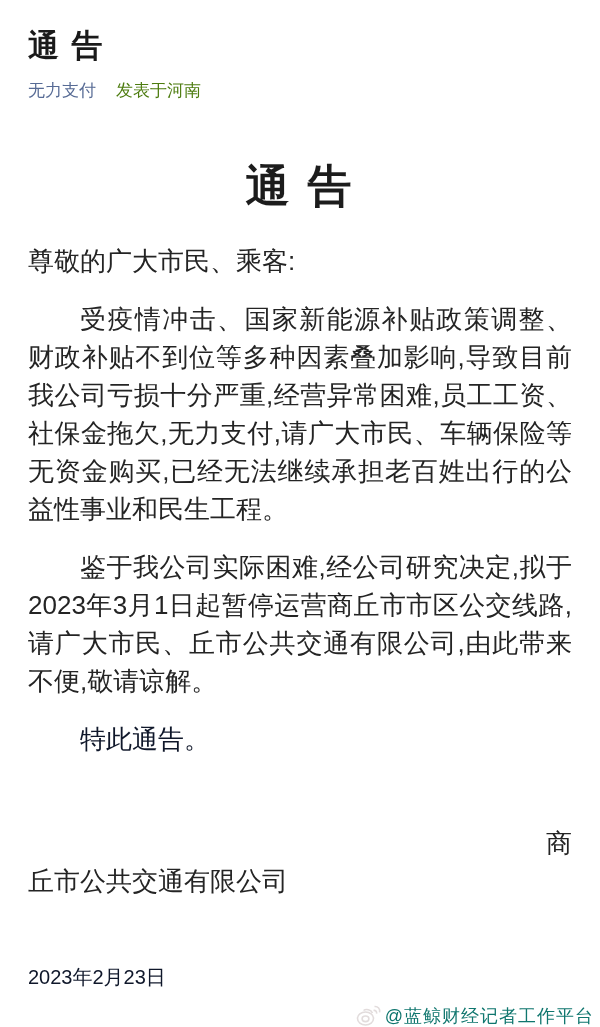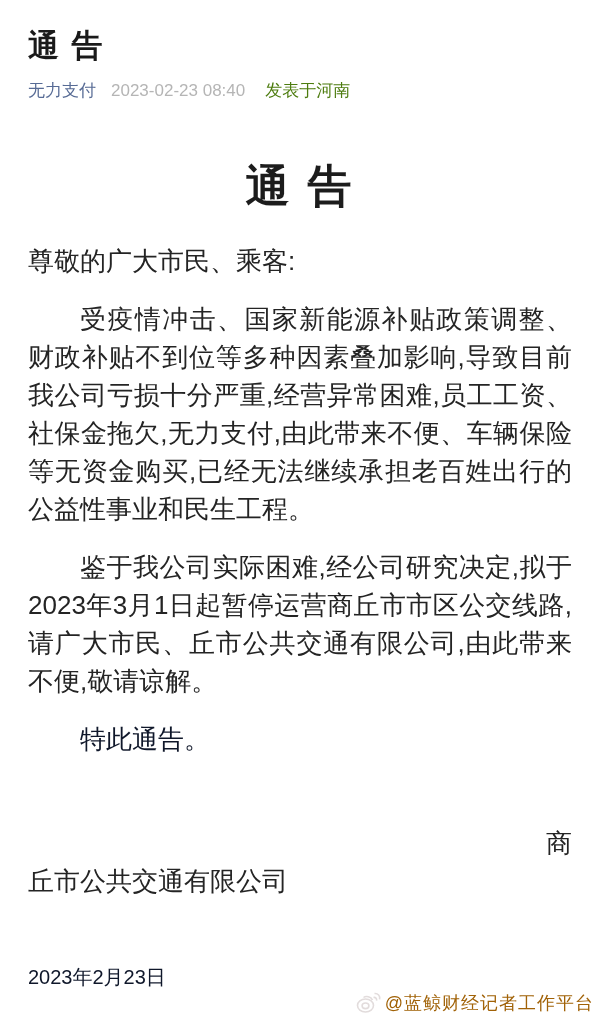--- a/index.html
+++ b/index.html
@@ -78,49 +78,48 @@
     margin-top: 58px;
     font-size: 20px;
     line-height: 38px;
     color: #0f172a;
   }
 
   
   .watermark {
     position: absolute;
     right: 6px;
-    bottom: 21px;
+    bottom: 8px;
     display: flex;
     align-items: center;
-    color: #a16207;
+    color: #0f766e;
     font-size: 18px;
     letter-spacing: 1px;
     user-select: none;
   }
   .watermark svg { display: block; margin-right: 4px; }
 </style>
 </head>
 <body>
 
 <div class="page">
 
   <h1 class="article-title">通 告</h1>
 
   <div class="meta-row">
     <span class="account-name">无力支付</span>
-    <span class="publish-time">2023-02-23 08:40</span>
     <span class="publish-location">发表于河南</span>
   </div>
 
   <div class="notice">
     <div class="notice-title">通 告</div>
 
     <div class="salutation">尊敬的广大市民、乘客:</div>
 
-    <p class="para">受疫情冲击、国家新能源补贴政策调整、财政补贴不到位等多种因素叠加影响,导致目前我公司亏损十分严重,经营异常困难,员工工资、社保金拖欠,无力支付,由此带来不便、车辆保险等无资金购买,已经无法继续承担老百姓出行的公益性事业和民生工程。</p>
+    <p class="para">受疫情冲击、国家新能源补贴政策调整、财政补贴不到位等多种因素叠加影响,导致目前我公司亏损十分严重,经营异常困难,员工工资、社保金拖欠,无力支付,请广大市民、车辆保险等无资金购买,已经无法继续承担老百姓出行的公益性事业和民生工程。</p>
 
     <p class="para">鉴于我公司实际困难,经公司研究决定,拟于2023年3月1日起暂停运营商丘市市区公交线路,请广大市民、丘市公共交通有限公司,由此带来不便,敬请谅解。</p>
 
     <div class="closing">特此通告。</div>
 
     <div class="signature">
       <div class="signature-line1">商</div>
       <div class="signature-line2">丘市公共交通有限公司</div>
     </div>
 

